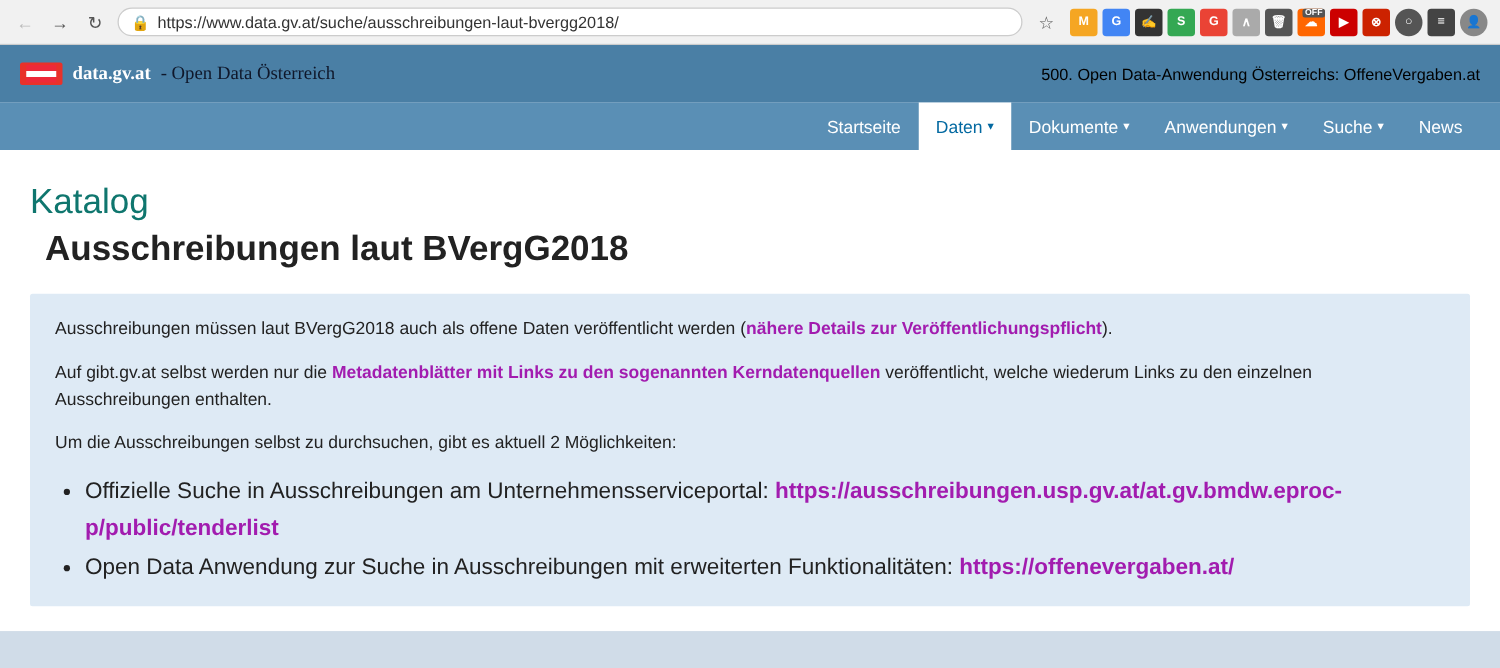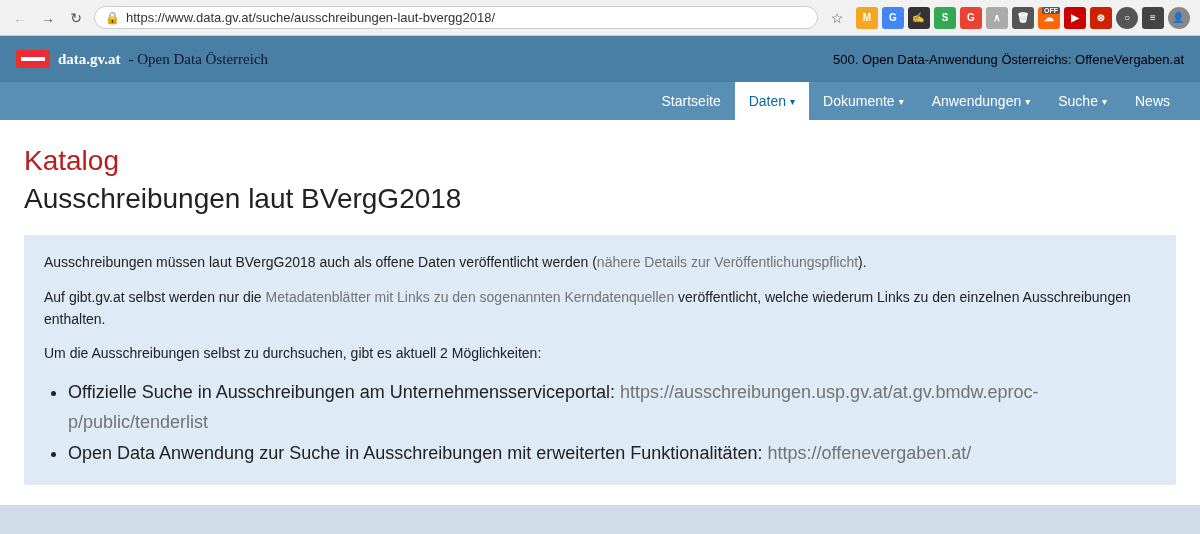--- a/index.html
+++ b/index.html
@@ -109,46 +109,48 @@
 
     
     .main-content {
       background: white;
       margin: 0;
       padding: 24px 24px 20px;
     }
     .page-title {
       font-size: 28px;
       font-weight: normal;
-      color: #b91c1c;
+      color: #0f766e;
       line-height: 1.2;
       margin-bottom: 4px;
     }
     .page-subtitle {
       font-size: 28px;
-      font-weight: normal;
+      font-weight: bold;
       color: #222;
       line-height: 1.2;
       margin-bottom: 20px;
+      margin-left: 12px;
     }
     .content-area {
       background: #deeaf5;
       padding: 16px 20px;
       border-radius: 2px;
     }
     .content-area p {
       font-size: 14px;
       color: #222;
       line-height: 1.6;
       margin-bottom: 12px;
     }
     .content-area p:last-child { margin-bottom: 0; }
     .content-area a {
-      color: #737373;
+      color: #a21caf;
       text-decoration: none;
+      font-weight: bold;
     }
     .content-area ul {
       margin: 6px 0 0 24px;
     }
     .content-area ul li {
       font-size: 18px;
       color: #222;
       line-height: 1.7;
     }
     .footer-area {

